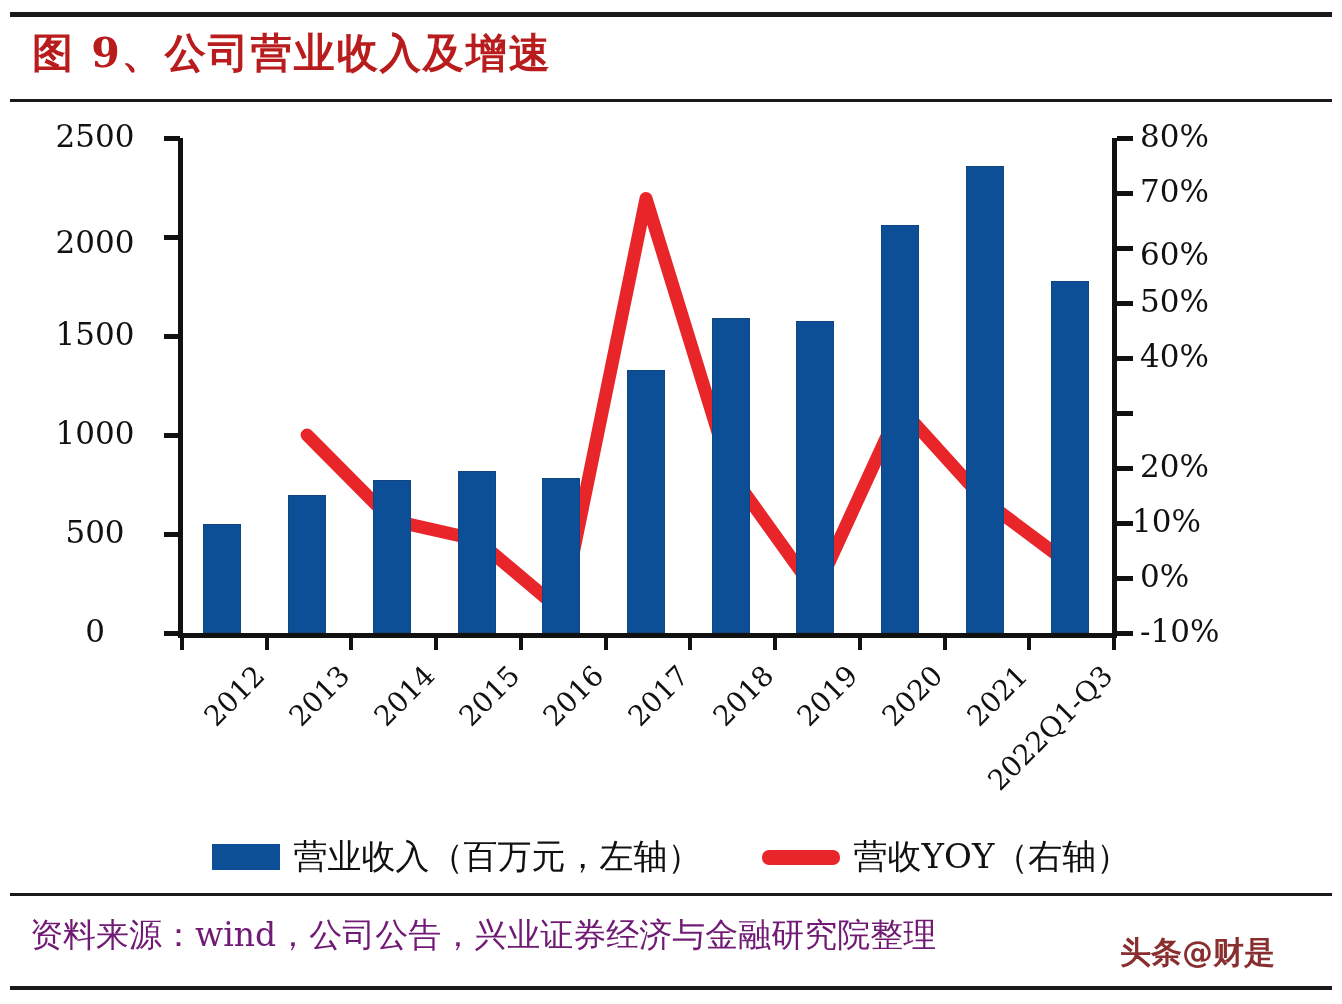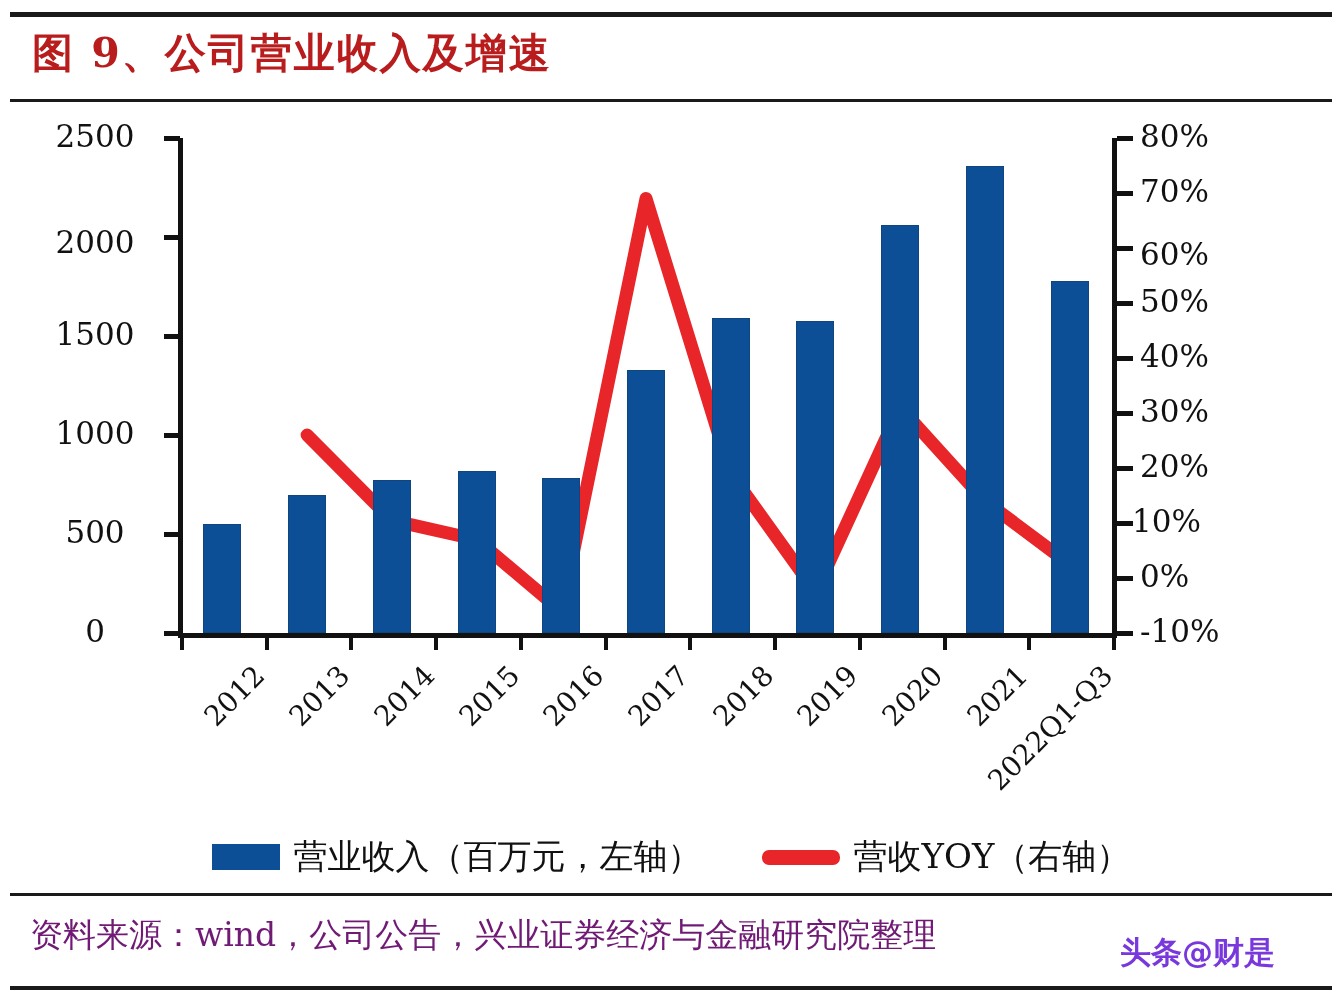--- a/index.html
+++ b/index.html
@@ -34,21 +34,21 @@
     white-space:nowrap;
   }
   .source{
     position:absolute;left:30px;top:913px;
     font-size:33px;color:#701a75;
     font-family:"DejaVu Serif", serif;
     white-space:nowrap;
   }
   .watermark{
     position:absolute;left:1120px;top:932px;
-    font-size:31px;color:#6d28d9;opacity:.92;
+    font-size:31px;color:#7f1d1d;opacity:.92;
     font-family:"DejaVu Sans", sans-serif;font-weight:bold;
     white-space:nowrap;
   }
 
   
   .plot{
     position:absolute;left:0;top:0;width:1342px;height:1004px;
   }
   .axis-line{position:absolute;background:#111;}
 
@@ -128,21 +128,20 @@
       <div class="ytick-label" style="left: 30px; top: 118px; width: 130px;">2500</div>
       <div class="axis-line" style="left: 1117px; top: 631px; width: 16px; height: 5px;"></div>
       <div class="ytick-label right" style="left: 1140px; top: 613px; width: 150px;">-10%</div>
       <div class="axis-line" style="left: 1117px; top: 576px; width: 16px; height: 5px;"></div>
       <div class="ytick-label right" style="left: 1140px; top: 558px; width: 150px;">0%</div>
       <div class="axis-line" style="left: 1117px; top: 521px; width: 16px; height: 5px;"></div>
       <div class="ytick-label right" style="left: 1132px; top: 503px; width: 150px;">10%</div>
       <div class="axis-line" style="left: 1117px; top: 466px; width: 16px; height: 5px;"></div>
       <div class="ytick-label right" style="left: 1140px; top: 448px; width: 150px;">20%</div>
       <div class="axis-line" style="left: 1117px; top: 411px; width: 16px; height: 5px;"></div>
-      <div class="ytick-label right" style="left: 1140px; top: 393px; width: 150px;">30%</div>
       <div class="axis-line" style="left: 1117px; top: 356px; width: 16px; height: 5px;"></div>
       <div class="ytick-label right" style="left: 1140px; top: 338px; width: 150px;">40%</div>
       <div class="axis-line" style="left: 1117px; top: 301px; width: 16px; height: 5px;"></div>
       <div class="ytick-label right" style="left: 1140px; top: 283px; width: 150px;">50%</div>
       <div class="axis-line" style="left: 1117px; top: 246px; width: 16px; height: 5px;"></div>
       <div class="ytick-label right" style="left: 1140px; top: 236px; width: 150px;">60%</div>
       <div class="axis-line" style="left: 1117px; top: 191px; width: 16px; height: 5px;"></div>
       <div class="ytick-label right" style="left: 1140px; top: 173px; width: 150px;">70%</div>
       <div class="axis-line" style="left: 1117px; top: 136px; width: 16px; height: 5px;"></div>
       <div class="ytick-label right" style="left: 1140px; top: 118px; width: 150px;">80%</div>

